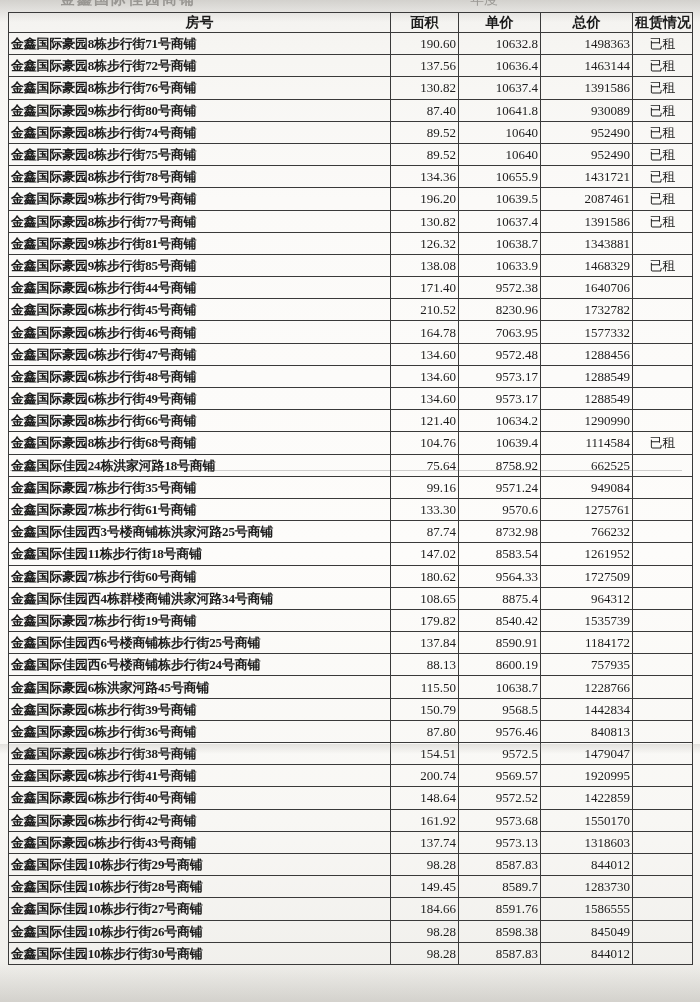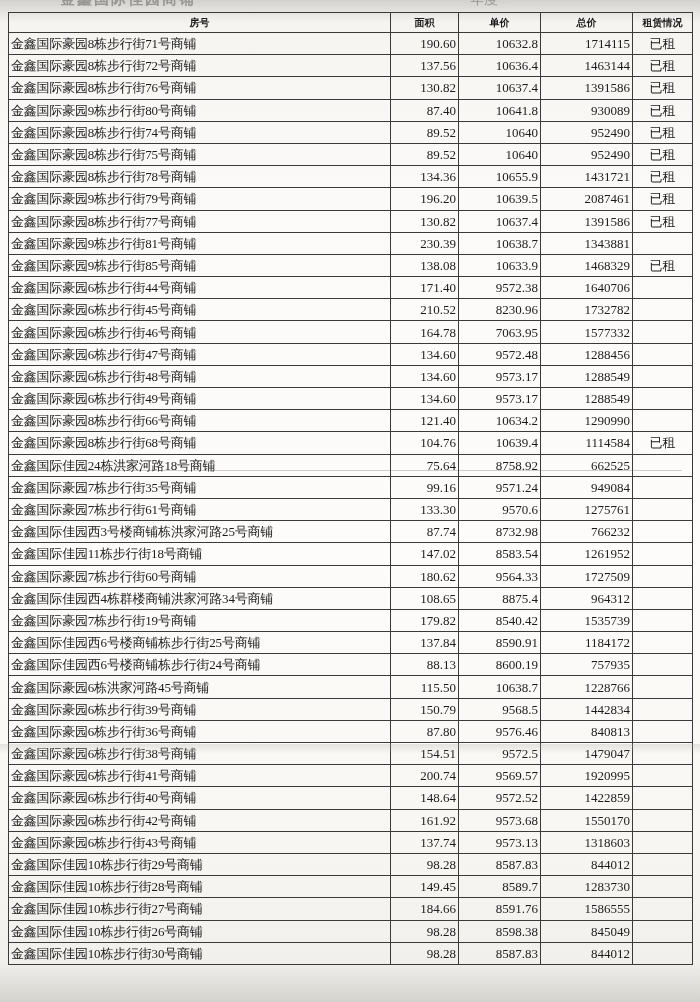--- a/index.html
+++ b/index.html
@@ -77,32 +77,32 @@
     border: 1px solid #3a3a3a;
     font-size: 13px;
     line-height: 1.0;
     height: 21.2px;
     padding: 0 2px;
     white-space: nowrap;
     overflow: hidden;
   }
   table.sheet th {
     font-weight: bold;
-    font-size: 10px;
+    font-size: 14px;
     height: 19px;
   }
   col.c-room  { width: 382px; }
   col.c-area  { width: 68px; }
   col.c-price { width: 82px; }
   col.c-total { width: 92px; }
   col.c-rent  { width: 60px; }
 
   td.room {
     text-align: left;
-    font-weight: normal;
+    font-weight: bold;
     letter-spacing: -0.2px;
     padding-left: 3px;
     font-size: 13.5px;
   }
   td.num {
     text-align: right;
     padding-right: 6px;
     font-family: "Liberation Serif", serif;
     font-size: 13.5px;
   }
@@ -159,21 +159,21 @@
       <th>单价</th>
       <th>总价</th>
       <th>租赁情况</th>
     </tr>
   </thead>
   <tbody id="tbody">
       <tr>
         <td class="room">金鑫国际豪园8栋步行街71号商铺</td>
         <td class="num">190.60</td>
         <td class="num">10632.8</td>
-        <td class="num">1714115</td>
+        <td class="num">1498363</td>
         <td class="rent">已租</td>
       </tr>
       <tr>
         <td class="room">金鑫国际豪园8栋步行街72号商铺</td>
         <td class="num">137.56</td>
         <td class="num">10636.4</td>
         <td class="num">1463144</td>
         <td class="rent">已租</td>
       </tr>
       <tr>
@@ -220,21 +220,21 @@
       </tr>
       <tr>
         <td class="room">金鑫国际豪园8栋步行街77号商铺</td>
         <td class="num">130.82</td>
         <td class="num">10637.4</td>
         <td class="num">1391586</td>
         <td class="rent">已租</td>
       </tr>
       <tr>
         <td class="room">金鑫国际豪园9栋步行街81号商铺</td>
-        <td class="num">230.39</td>
+        <td class="num">126.32</td>
         <td class="num">10638.7</td>
         <td class="num">1343881</td>
         <td class="rent"></td>
       </tr>
       <tr>
         <td class="room">金鑫国际豪园9栋步行街85号商铺</td>
         <td class="num">138.08</td>
         <td class="num">10633.9</td>
         <td class="num">1468329</td>
         <td class="rent">已租</td>

